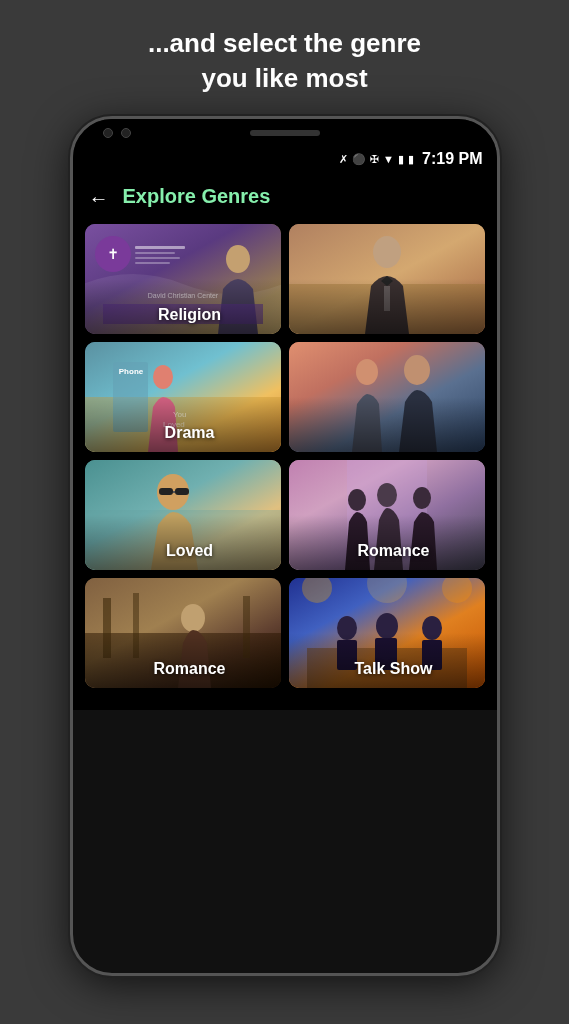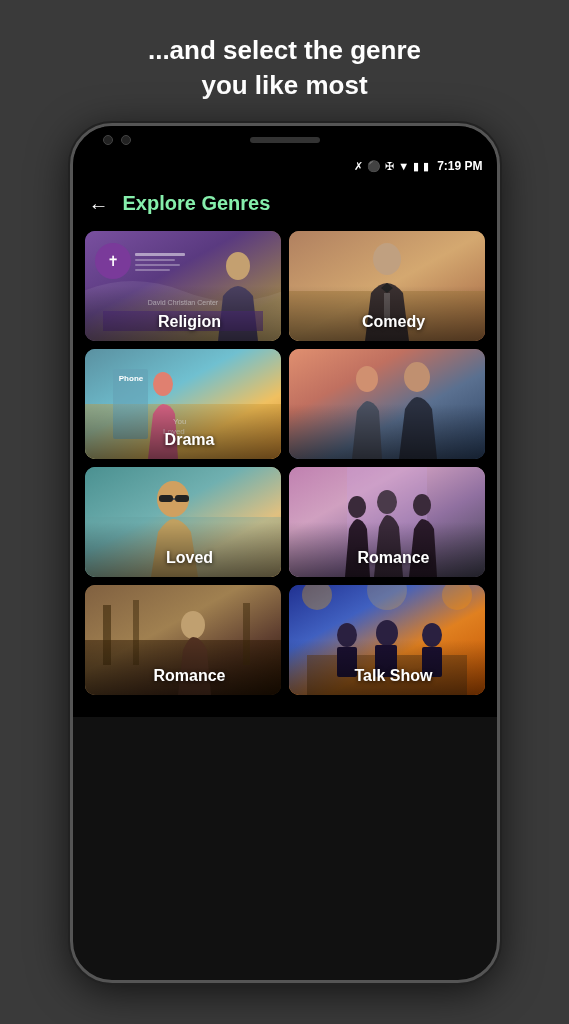--- a/index.html
+++ b/index.html
@@ -13,21 +13,21 @@
       align-items: center;
       font-family: 'Arial', sans-serif;
       overflow: hidden;
     }
 
     .page-title {
       color: #ffffff;
       font-size: 26px;
       font-weight: 700;
       text-align: center;
-      padding: 33px 40px 20px;
+      padding: 26px 40px 20px;
       line-height: 1.35;
     }
 
     .phone-wrapper {
       width: 430px;
       height: 860px;
       background: #111111;
       border-radius: 42px;
       border: 3px solid #555;
       position: relative;
@@ -85,21 +85,21 @@
 
     .status-icons {
       display: flex;
       align-items: center;
       gap: 4px;
       font-size: 11px;
       color: #fff;
     }
 
     .status-time {
-      font-size: 12px;
+      font-size: 16px;
       font-weight: 600;
       color: #fff;
       margin-left: 4px;
     }
 
     
     .app-content {
       background: #000;
       flex: 1;
       overflow-y: auto;
@@ -309,21 +309,20 @@
             <rect x="0" y="60" width="200" height="50" fill="rgba(160,120,60,0.5)"></rect>
 
             <ellipse cx="100" cy="28" rx="14" ry="16" fill="#c0a080"></ellipse>
             <path d="M78,110 L84,62 Q92,52 100,52 Q108,52 116,62 L122,110 Z" fill="#3a3030"></path>
 
             <path d="M94,57 L100,62 L106,57 L100,52 Z" fill="#222"></path>
 
             <rect x="97" y="62" width="6" height="25" fill="rgba(255,255,255,0.2)"></rect>
           </svg>
         </div>
-        <span class="genre-label">Comedy</span>
       </div>
 
       <div class="genre-card genre-drama">
         <div class="genre-bg">
           <svg width="100%" height="110" viewBox="0 0 200 110" preserveAspectRatio="xMidYMid slice">
             <defs>
               <linearGradient id="draGrad" x1="0%" y1="0%" x2="100%" y2="100%">
                 <stop offset="0%" style="stop-color:#5a90a0"></stop>
                 <stop offset="40%" style="stop-color:#70c0d0"></stop>
                 <stop offset="70%" style="stop-color:#f0c060"></stop>

